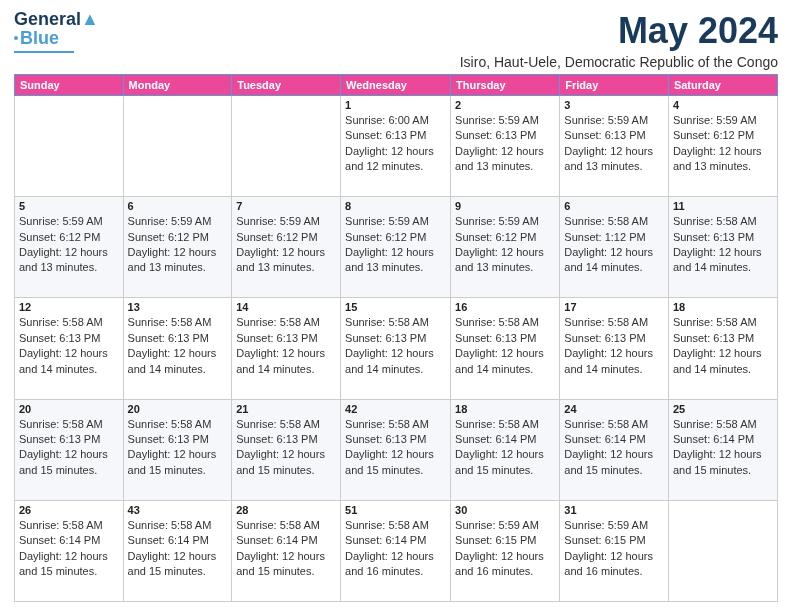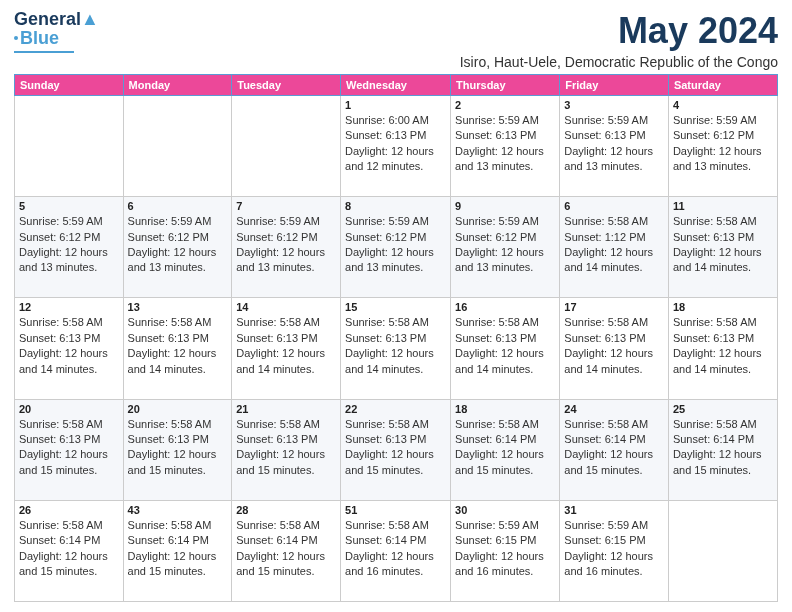--- a/index.html
+++ b/index.html
@@ -289,21 +289,21 @@
 and 15 minutes.</div>
           </td>
           <td>
             <span class="day-number">21</span>
             <div class="day-info">Sunrise: 5:58 AM
 Sunset: 6:13 PM
 Daylight: 12 hours
 and 15 minutes.</div>
           </td>
           <td>
-            <span class="day-number">22</span>
+            <span class="day-number">42</span>
             <div class="day-info">Sunrise: 5:58 AM
 Sunset: 6:13 PM
 Daylight: 12 hours
 and 15 minutes.</div>
           </td>
           <td>
             <span class="day-number">18</span>
             <div class="day-info">Sunrise: 5:58 AM
 Sunset: 6:14 PM
 Daylight: 12 hours

